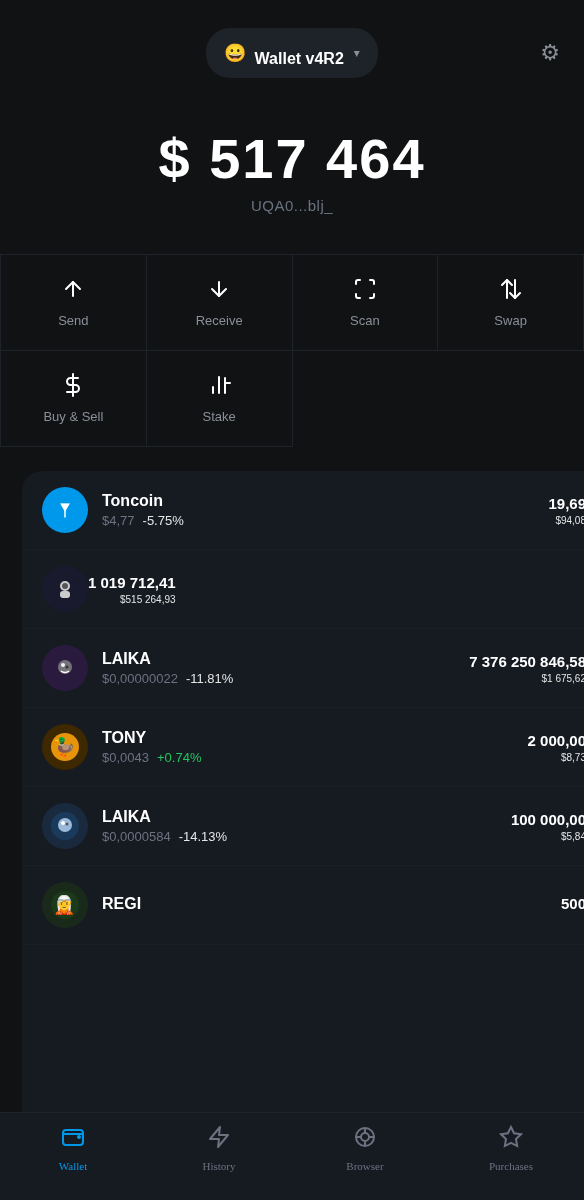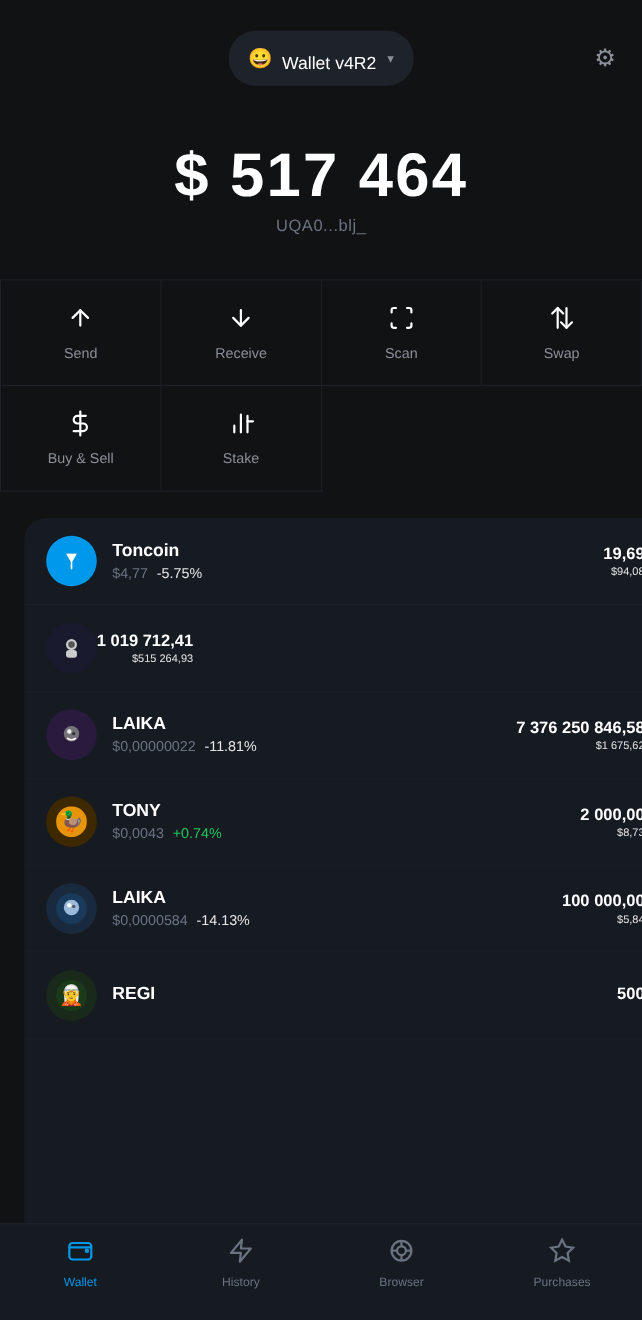--- a/index.html
+++ b/index.html
@@ -33,21 +33,21 @@
       display: flex;
       align-items: center;
       gap: 8px;
       cursor: pointer;
     }
     .wallet-selector .emoji {
       font-size: 18px;
     }
     .wallet-selector .wallet-name {
       font-size: 16px;
-      font-weight: 400;
+      font-weight: 700;
       color: #ffffff;
       margin-top: 12px;
     }
     .wallet-selector .chevron {
       color: #8a8f98;
       font-size: 12px;
       margin-left: 2px;
     }
     .settings-btn {
       position: absolute;
@@ -200,20 +200,21 @@
     .bottom-nav {
       width: 100%;
       background: #161b22;
       border-top: 1px solid #1e2329;
       display: flex;
       justify-content: space-around;
       align-items: center;
       padding: 12px 0 28px;
       position: sticky;
       bottom: 0;
+      font-family: Liberation Serif, serif;
     }
     .nav-item {
       display: flex;
       flex-direction: column;
       align-items: center;
       gap: 5px;
       cursor: pointer;
       flex: 1;
     }
     .nav-icon {

